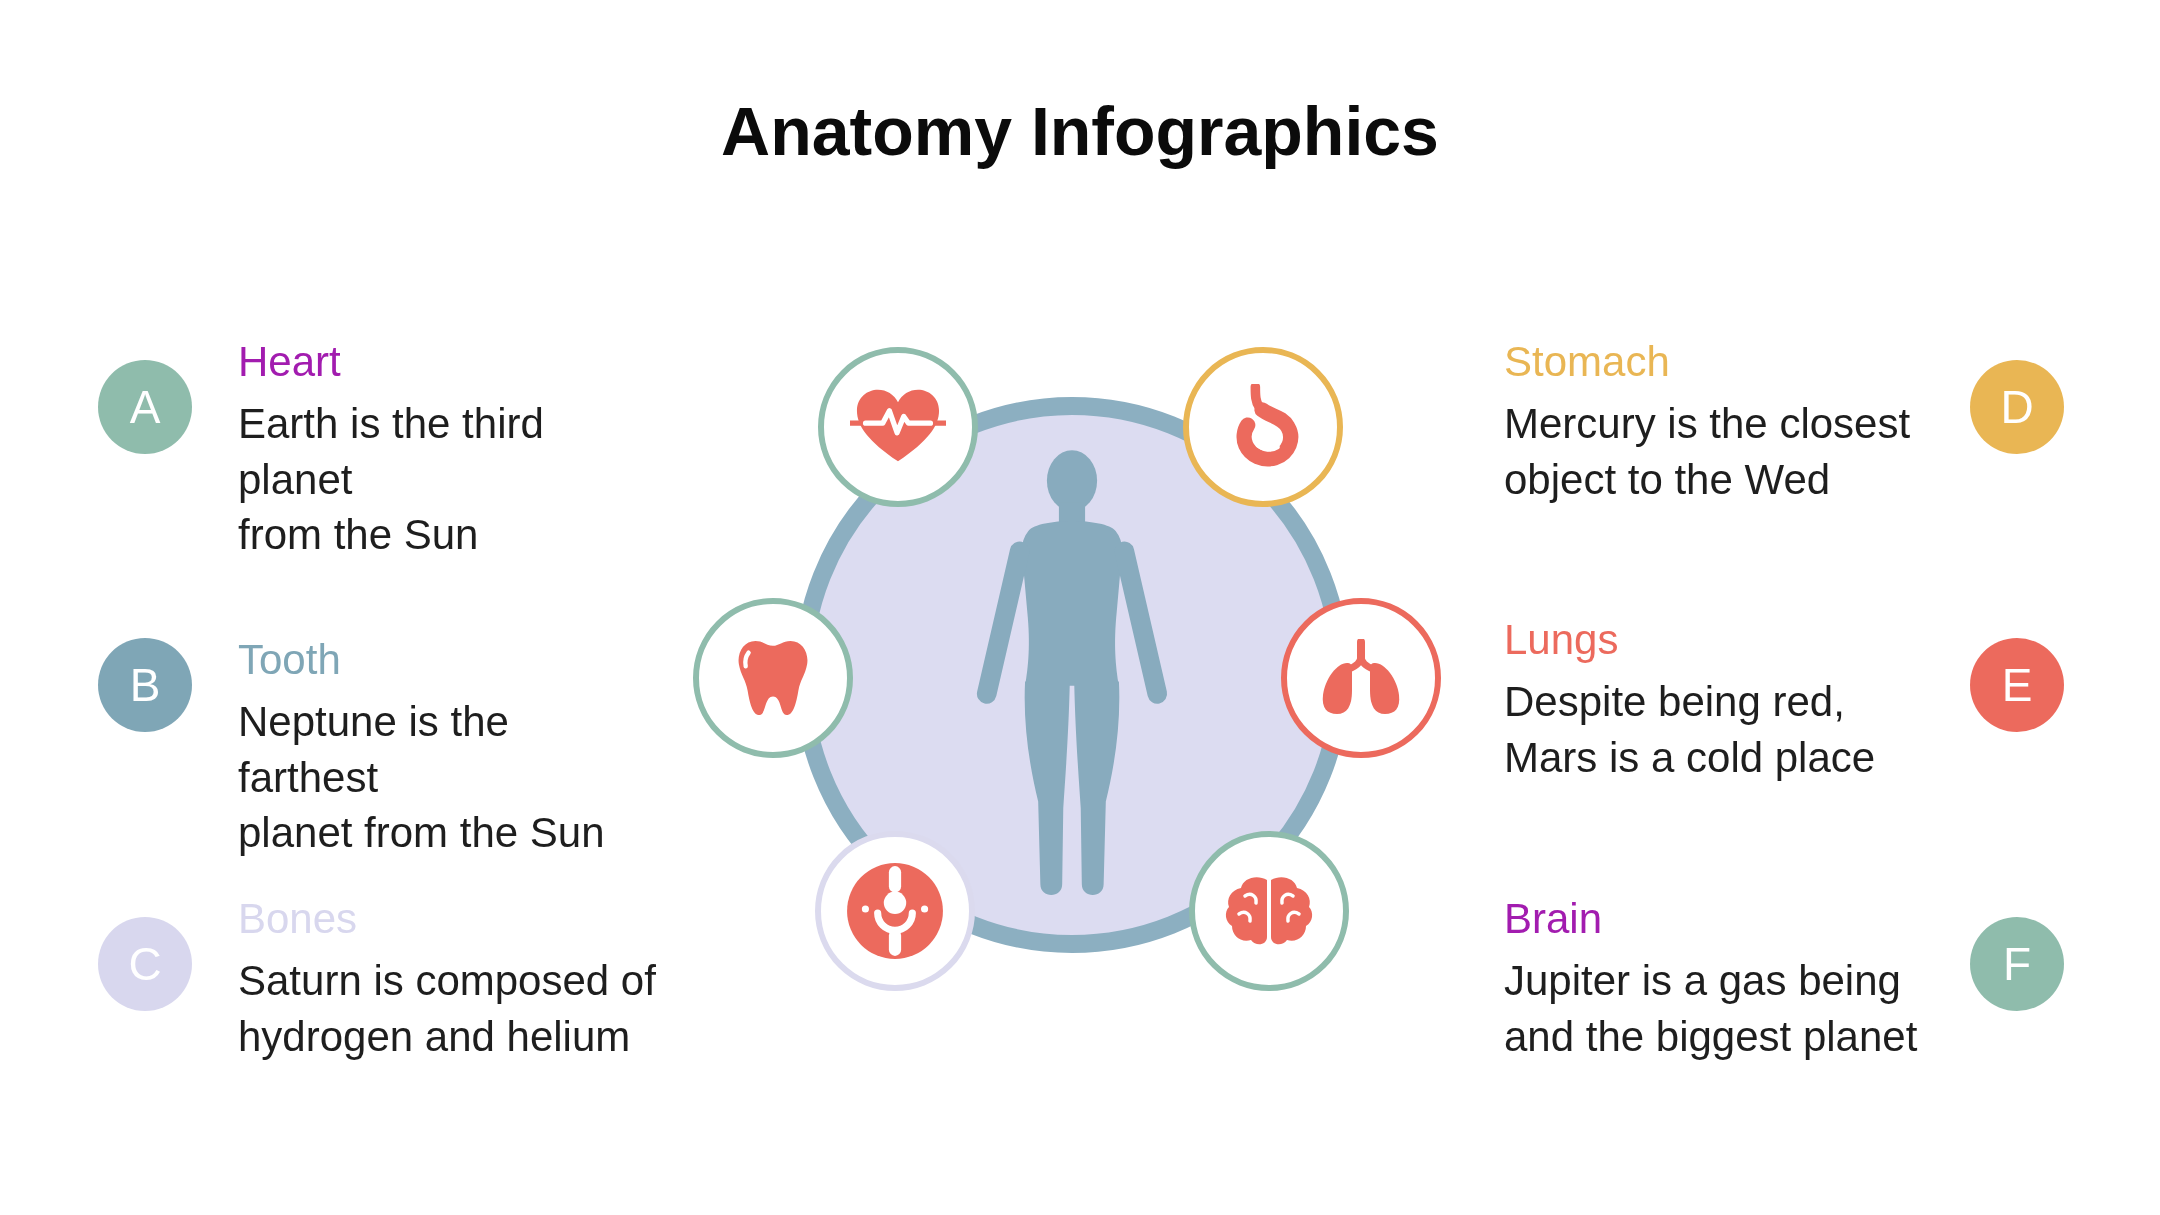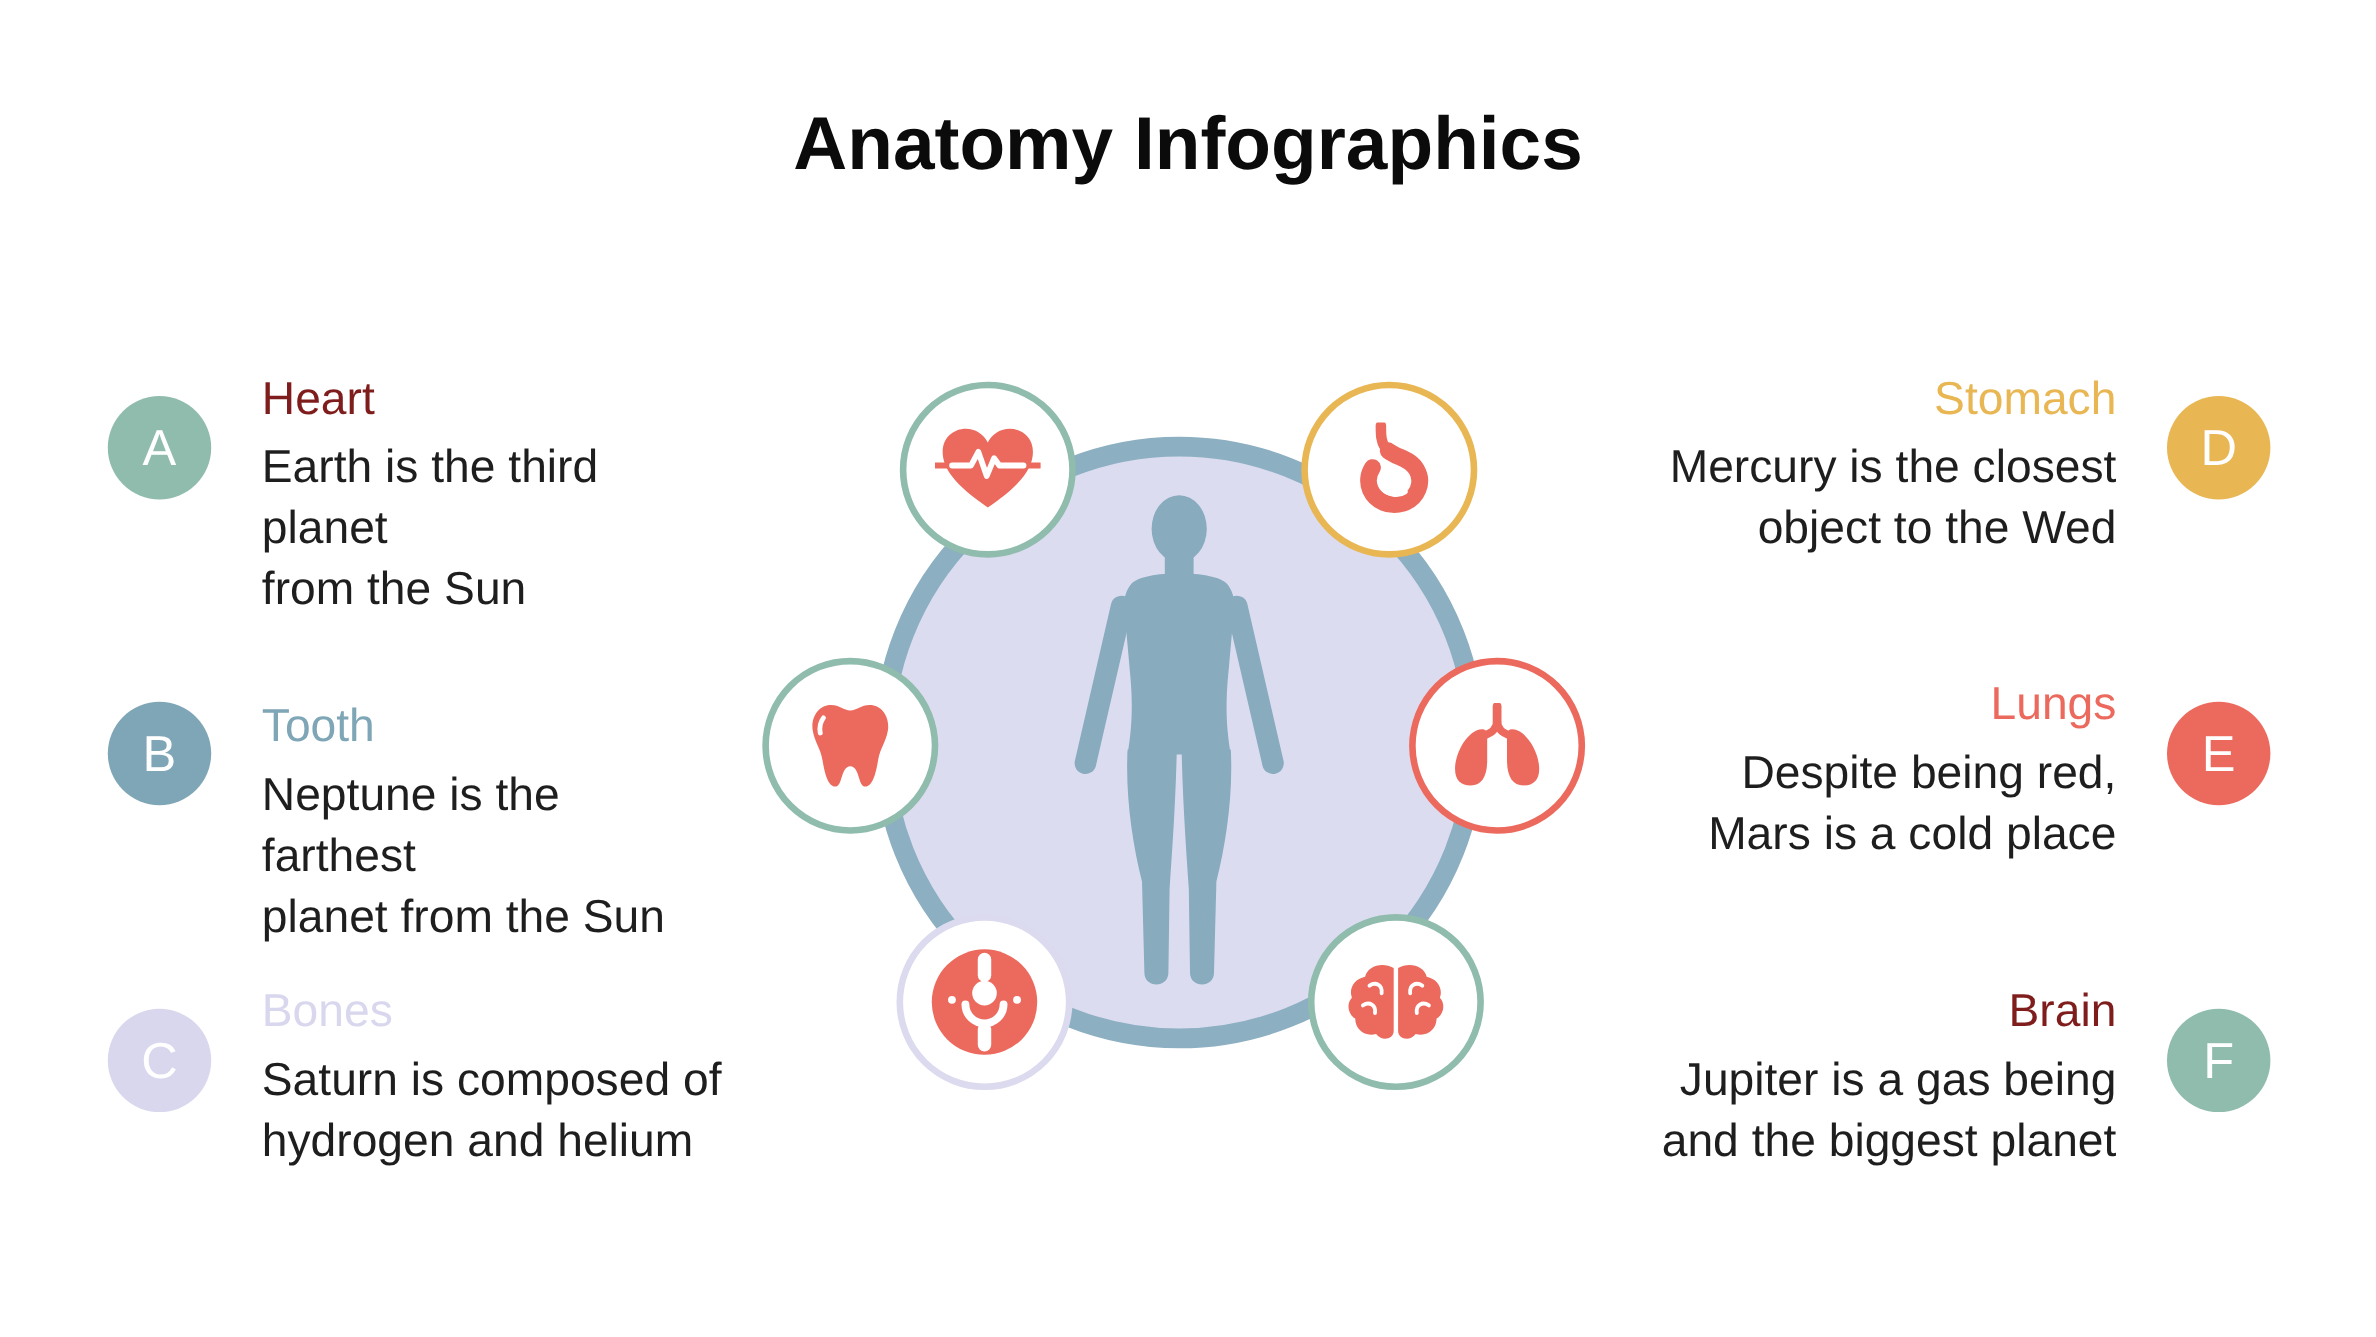--- a/index.html
+++ b/index.html
@@ -43,26 +43,26 @@
   .badge {
     position:absolute; top:22px; width:94px; height:94px; border-radius:50%;
     color:#ffffff; font-size:46px; line-height:1;
     display:flex; align-items:center; justify-content:center;
   }
   .info-item.left  .badge { left:0; }
   .info-item.right .badge { right:0; }
 
   .itext { position:absolute; top:0; width:420px; }
   .info-item.left  .itext { left:140px; text-align:left; }
-  .info-item.right .itext { right:140px; text-align:right; }
+  .info-item.right .itext { right:140px; text-align:left; }
 
   .item-title { font-size:42px; line-height:1.15; margin-bottom:10px; font-weight:400; }
   .item-desc  { font-size:42px; line-height:1.32; color:#1e1e1e; white-space:pre-line; }
 
-  .c-teal     { color:#7f1d1d; }
+  .c-teal     { color:#a21caf; }
   .c-blue     { color:#7FA6B6;margin-top:20px; }
   .c-lavender { color:#D8D7EE; }
   .c-yellow   { color:#E9B654; }
   .c-coral    { color:#EC6A5D; }
   .bg-teal     { background:#8FBCAC; }
   .bg-blue     { background:#7FA6B6; }
   .bg-lavender { background:#D8D7EE; }
   .bg-yellow   { background:#E9B654; }
   .bg-coral    { background:#EC6A5D; }
 </style>

